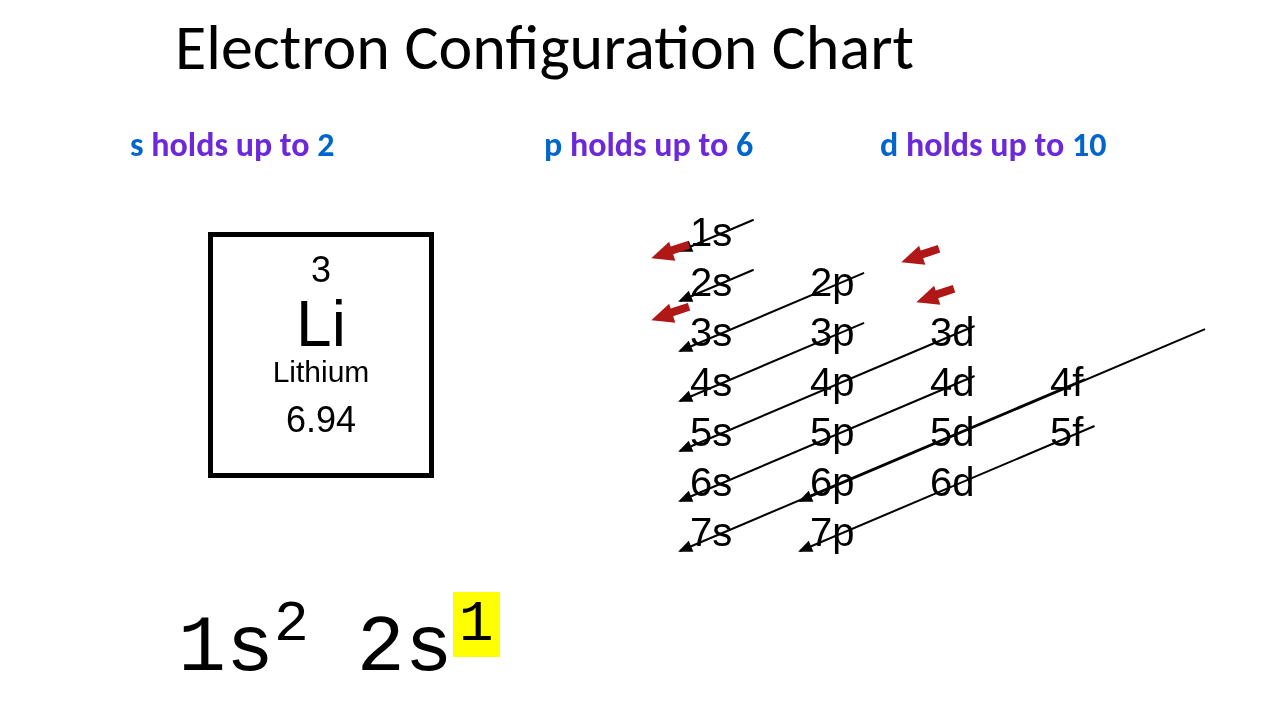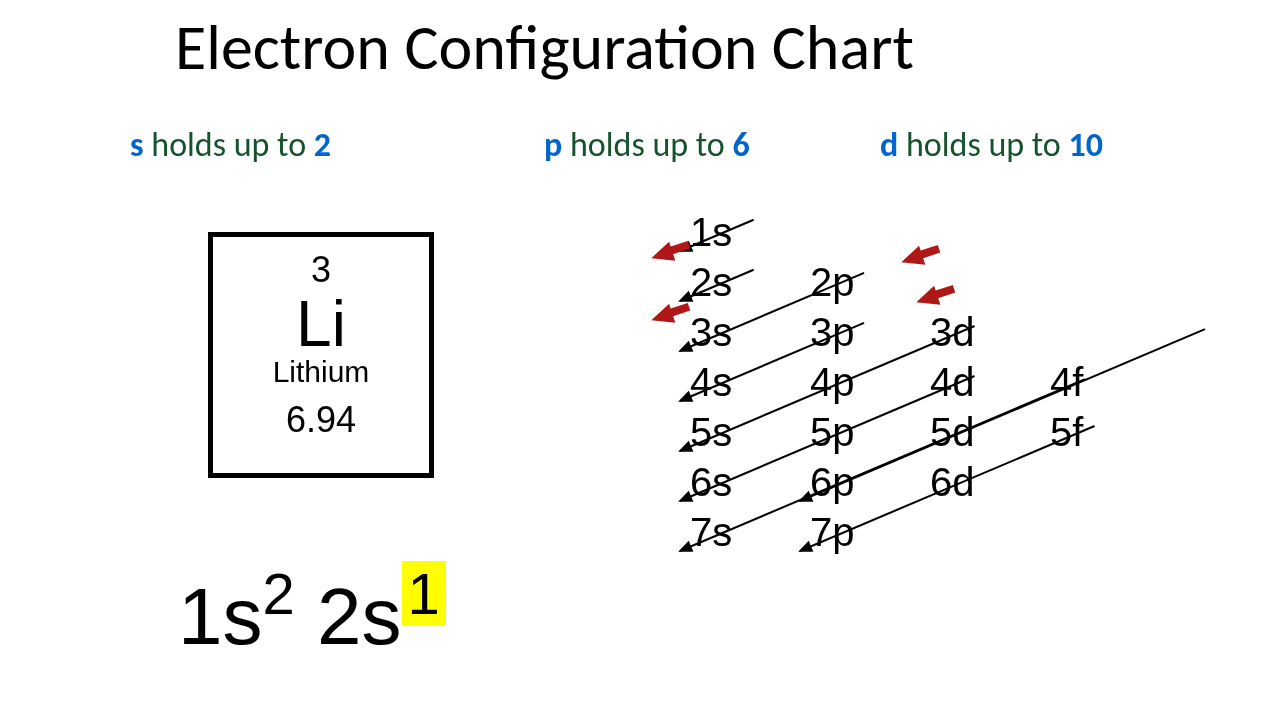--- a/index.html
+++ b/index.html
@@ -1,30 +1,30 @@
 <!DOCTYPE html>
 <html><head>
 <meta charset="utf-8">
 <style>
   html,body{margin:0;padding:0;width:1280px;height:720px;background:#fff;
     font-family:Calibri,Arial,sans-serif;color:#000;overflow:hidden}
   .title{position:absolute;left:175px;top:8px;font-size:64px;font-weight:400}
   .cap-row{position:absolute;top:124px;font-size:34px;font-weight:700}
   .cap-row .orb{color:#0066cc}
-  .cap-row .plain{color:#14532d;font-weight:400}
+  .cap-row .plain{color:#6d28d9;font-weight:700}
   .cap-row .num{color:#0066cc}
   #cap-s{left:130px} #cap-p{left:544px} #cap-d{left:880px}
   .elembox{position:absolute;left:208px;top:232px;width:216px;height:236px;
     border:5px solid #000;text-align:center;font-family:Arial,sans-serif}
   .elembox .z{font-size:36px;margin-top:12px}
   .elembox .sym{font-size:64px;font-weight:400;margin-top:-4px}
   .elembox .name{font-size:30px;margin-top:-6px}
   .elembox .mass{font-size:36px;margin-top:10px}
-  .config{position:absolute;left:178px;top:560px;font-size:80px;
-    font-family:Liberation Sans, sans-serif}
+  .config{position:absolute;left:178px;top:592px;font-size:80px;
+    font-family:Liberation Mono, monospace}
   .config sup{font-size:58px;vertical-align:30px}
   .hl{background:#ffff00;padding:0 6px}
   .orbchart{position:absolute;left:690px;top:210px;width:500px;height:360px;
     font-family:Arial,sans-serif;font-size:40px}
   .orbrow{position:absolute;left:0;width:500px;white-space:nowrap}
   .orbcell{display:inline-block;width:120px}
   .diag{position:absolute;background:#000;height:2px;transform-origin:left center}
   .diag::before{content:"";position:absolute;left:-2px;top:-5px;
     border-right:14px solid #000;border-top:6px solid transparent;
     border-bottom:6px solid transparent}

